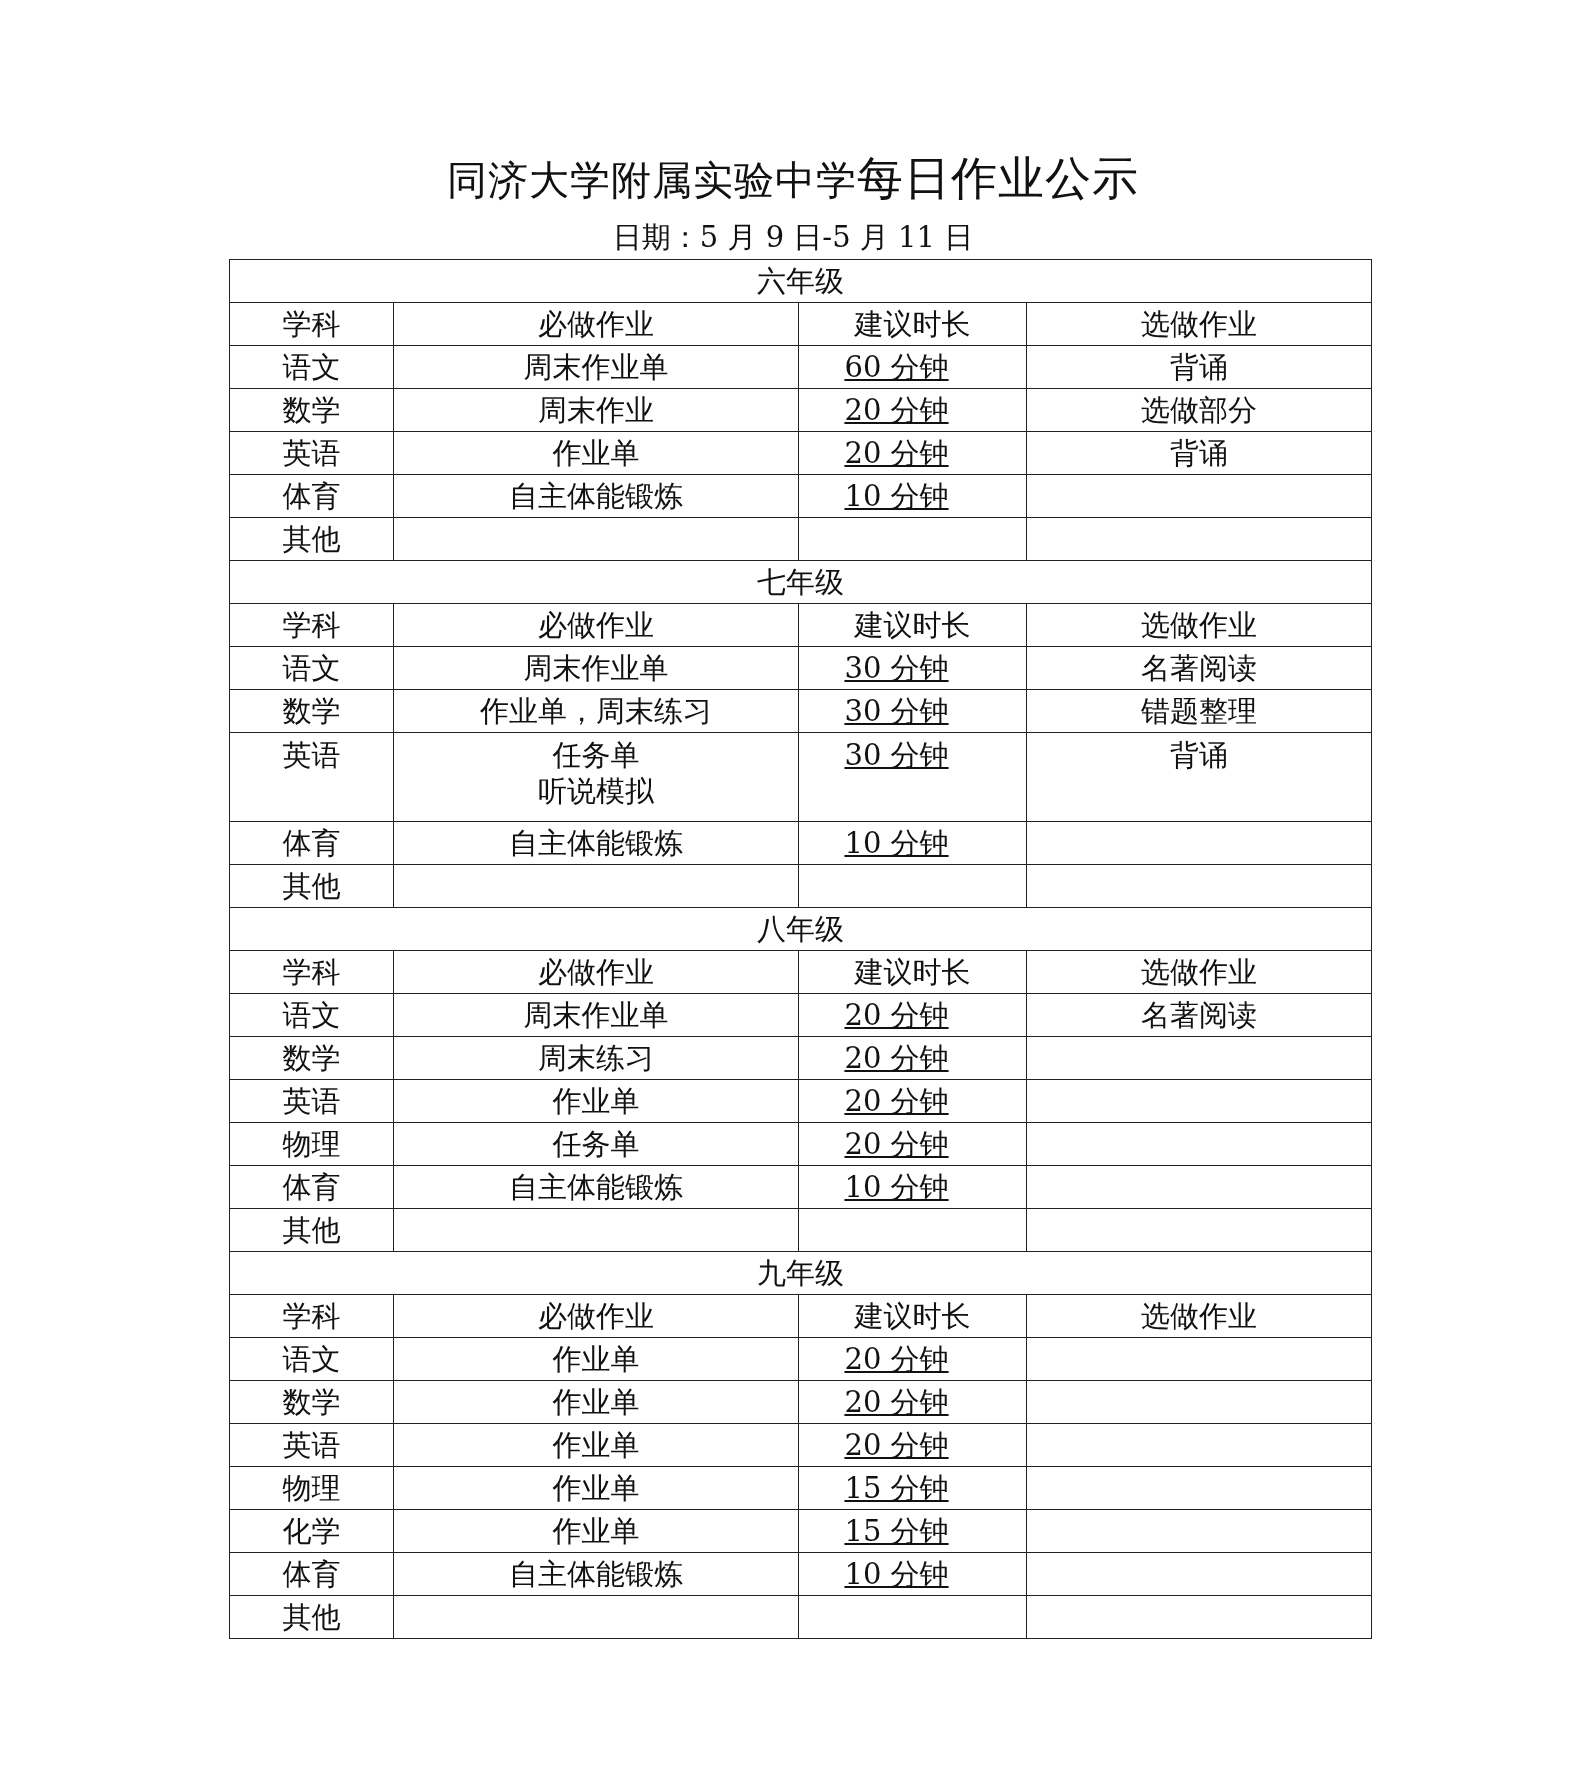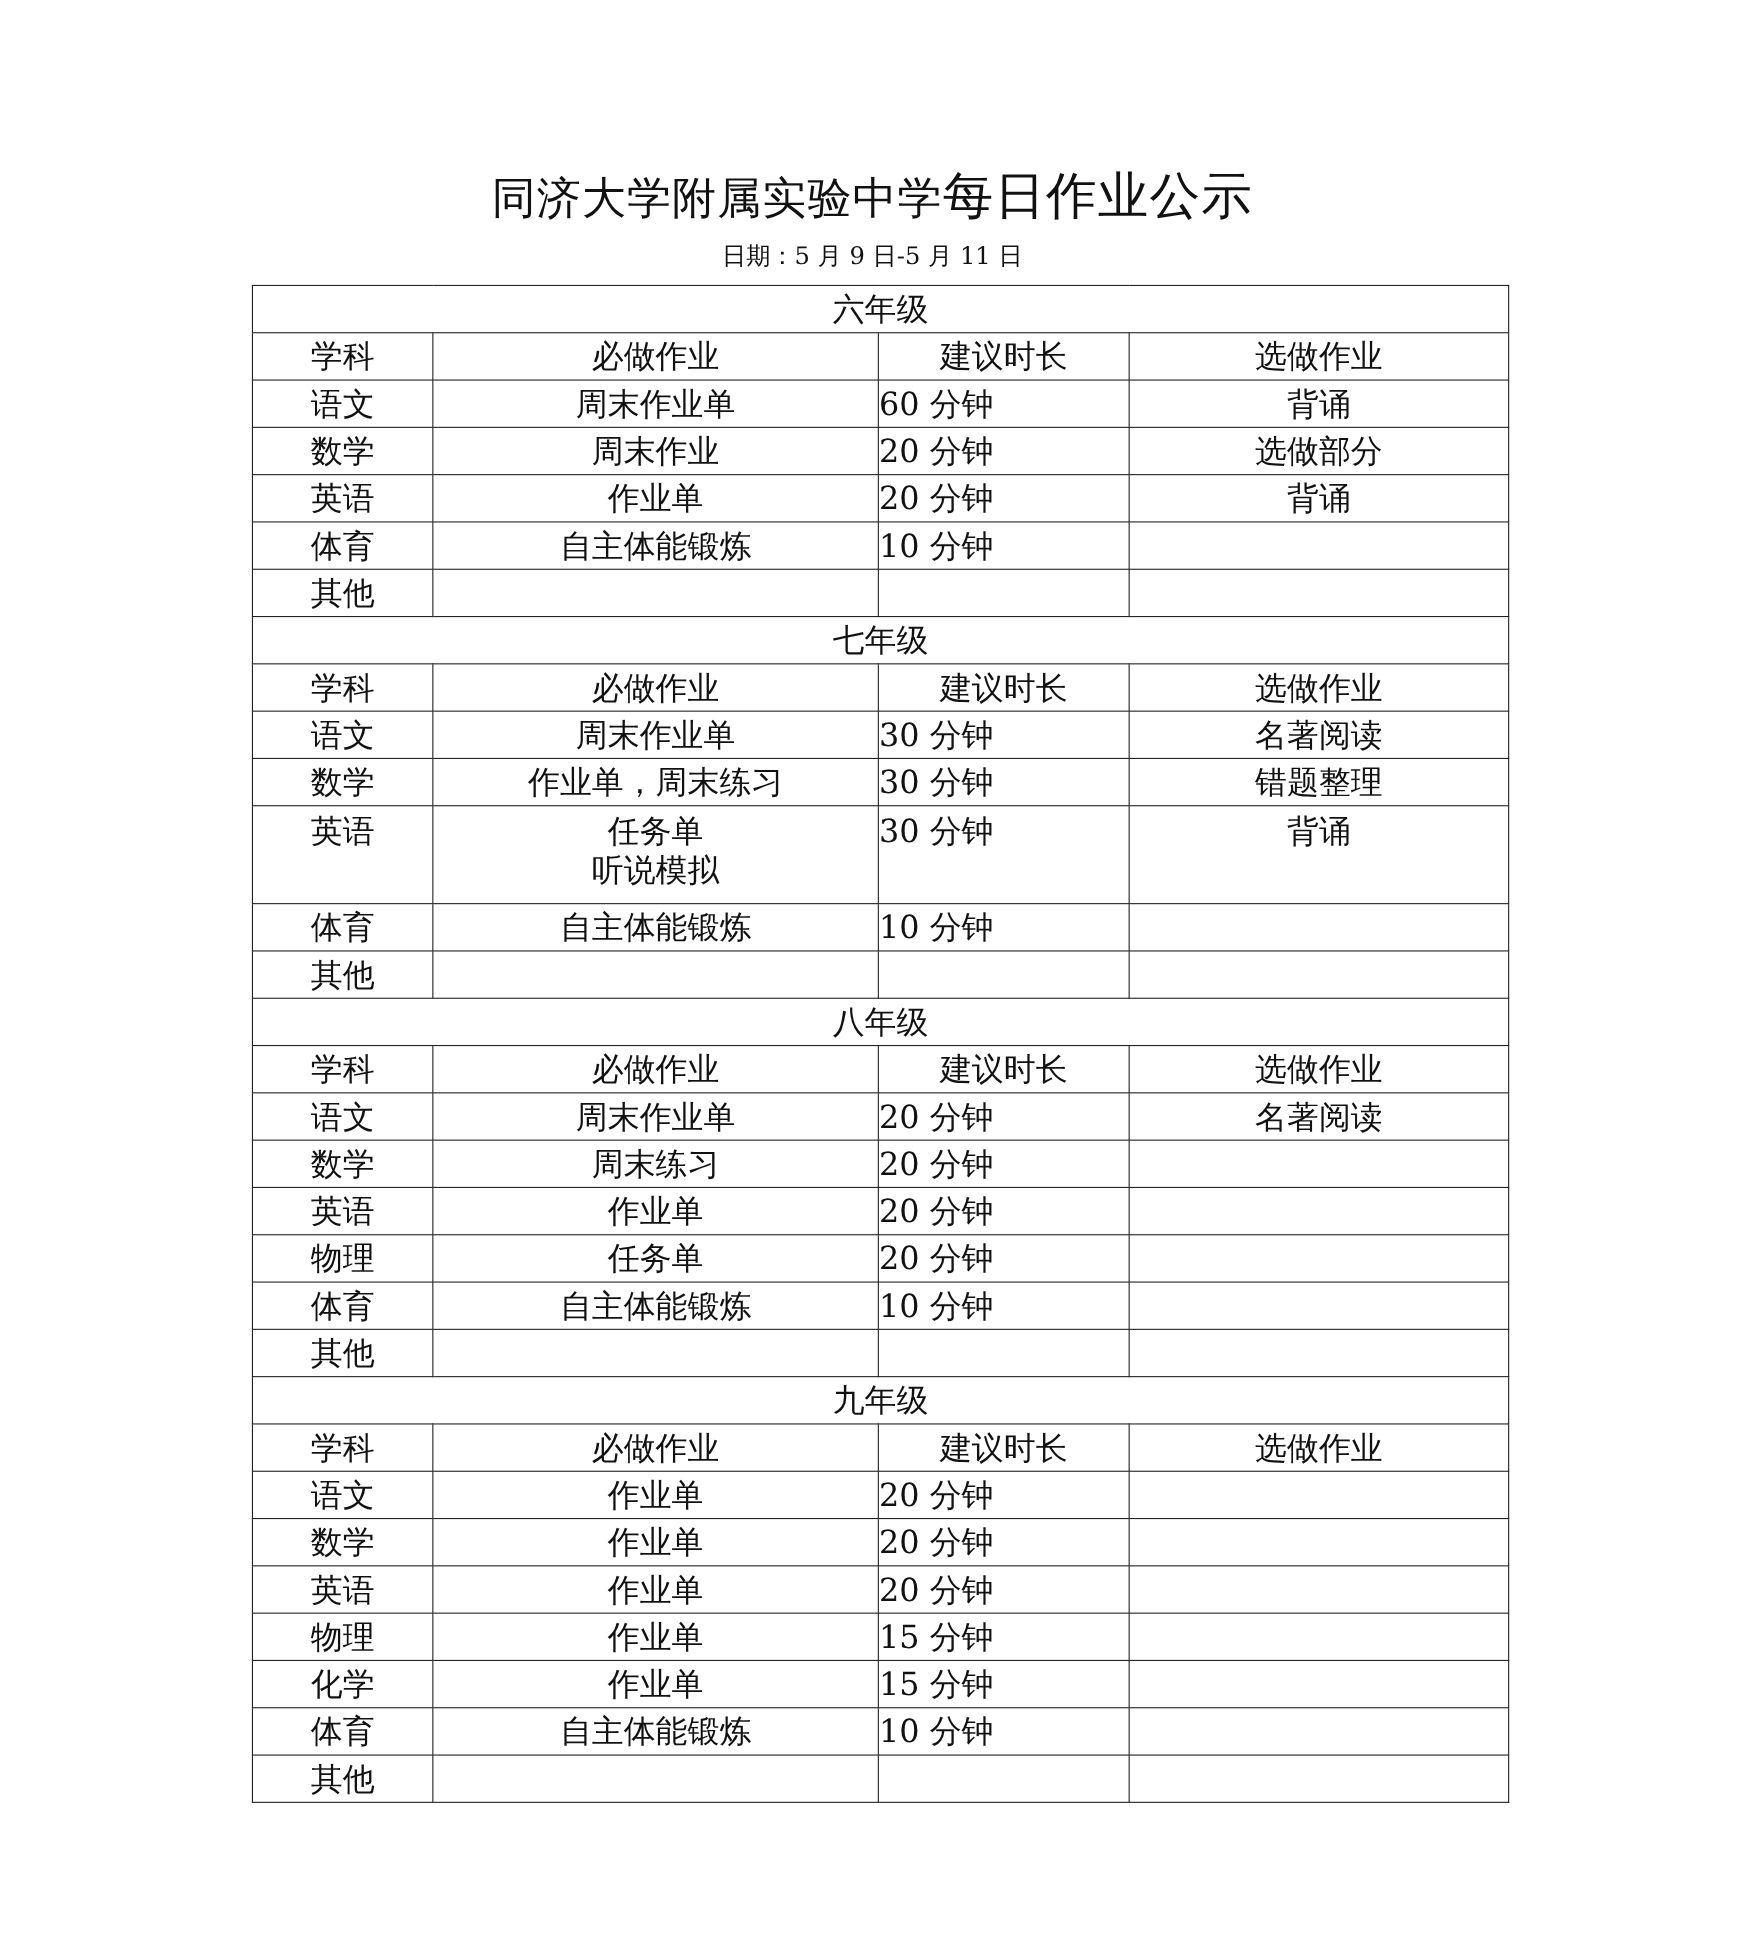--- a/index.html
+++ b/index.html
@@ -1,22 +1,22 @@
 <!DOCTYPE html>
 <html><head>
 <meta charset="utf-8">
 <style>
   html,body{margin:0;padding:0;background:#fff;}
   body{width:1586px;height:1780px;position:relative;font-family:"DejaVu Serif","Liberation Serif",serif;color:#111;}
   .title{position:absolute;left:0;width:1586px;top:148px;text-align:center;font-size:40px;letter-spacing:1px;}
   .title .big{font-size:46px;text-align:center;}
-  .date{position:absolute;left:0;width:1586px;top:218px;text-align:center;font-size:22px;}
+  .date{position:absolute;left:0;width:1586px;top:218px;text-align:center;font-size:29px;}
   table{position:absolute;left:229px;top:259px;width:1142px;border-collapse:collapse;table-layout:fixed;border-radius:23px;}
   td{border:1.5px solid #222;height:42px;padding:0;font-size:29px;text-align:center;vertical-align:middle;line-height:1.25;}
-  td.dur{text-align:left;padding-right:32px;}
+  td.dur{text-align:center;padding-right:32px;text-decoration:underline;}
   td.grade{text-align:center;}
   tr.tall td{height:84px;vertical-align:top;padding-top:4px;}
   tr.tall td.dur{padding-right:32px;}
   col.c1{width:164px;} col.c2{width:405px;} col.c3{width:228px;} col.c4{width:345px;}
 </style>
 </head>
 <body>
 
 <div class="title"><span>同济大学附属实验中学</span><span class="big">每日作业公示</span></div>
 <div class="date">日期：5 月 9 日-5 月 11 日</div>

